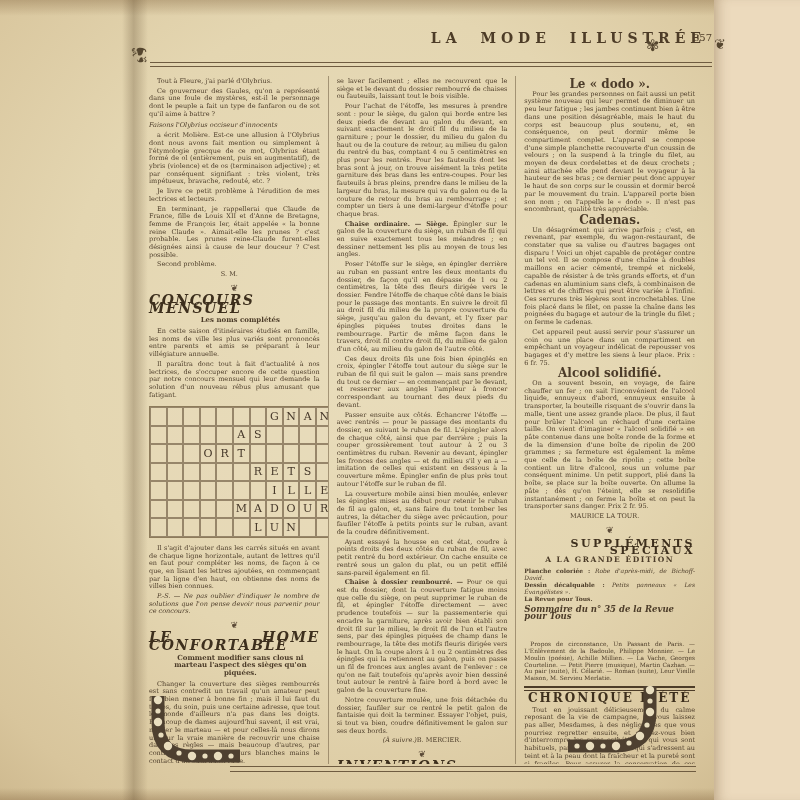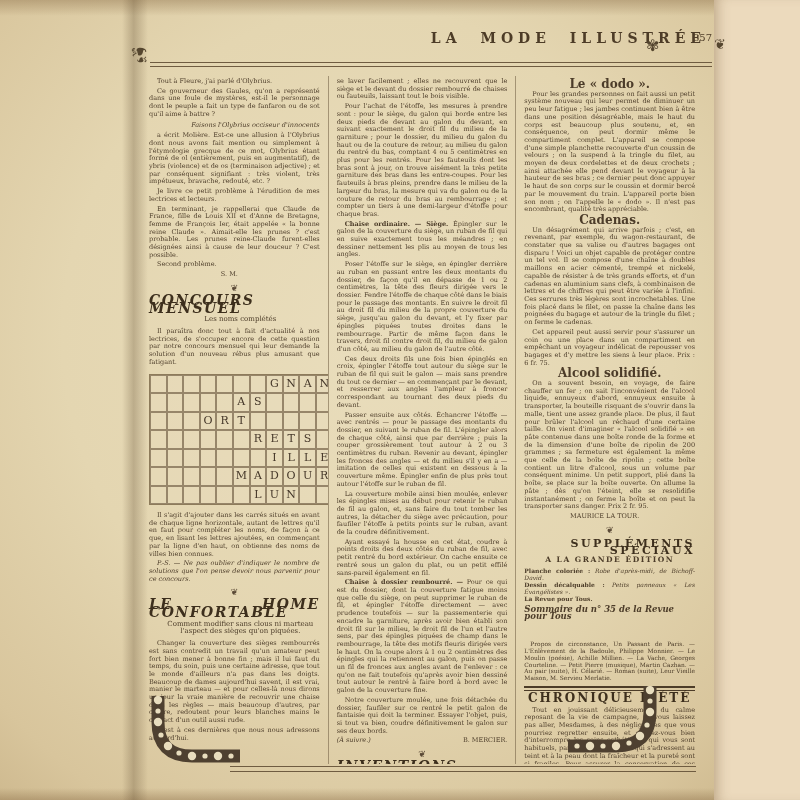--- a/index.html
+++ b/index.html
@@ -28,30 +28,30 @@
   .orn-rule-l{left:136px;top:52px;font-size:13px;}
   .orn-rule-r{left:714px;top:36px;font-size:14px;}
 
   .columns{position:absolute;left:141px;top:76px;width:562px;height:688px;
     display:flex;overflow:hidden;}
   .col{flex:1 1 0;padding:2px 8px 0 8px;overflow:hidden;color:#4c3c29;
     font-size:6.5px;line-height:7.7px;text-align:justify;}
   .col + .col{border-left:1px solid rgba(109,91,63,.55);}
   .para{margin:0 0 2px 0;text-indent:8px;}
   .noindent{text-indent:0;}
-  .verse{text-align:right;font-style:italic;text-indent:0;margin:3px 0;}
+  .verse{text-align:left;font-style:italic;text-indent:0;margin:3px 0;}
   .sig{text-align:center;padding-right:10px;font-size:6.5px;margin:1px 0 2px 0;}
   .divider{text-align:center;color:#5a4936;font-size:9px;line-height:12px;margin:3px 0;
     font-family:"DejaVu Sans",sans-serif;}
   .script-head{font-style:italic;font-weight:bold;font-size:14px;letter-spacing:1.5px;
     color:#3d2f1d;margin:2px 0 4px 0;text-indent:0;}
-  .sub-head{font-weight:normal;text-align:center;font-size:7px;margin:2px 0 4px 12px;text-indent:0;}
+  .sub-head{font-weight:bold;text-align:center;font-size:7px;margin:2px 0 4px 12px;text-indent:0;}
   .small-head{font-weight:bold;text-align:center;font-size:12px;margin:3px 0 2px 0;text-indent:0;}
   .lead{font-weight:bold;}
-  .asuivre-row{display:flex;justify-content:space-between;margin:2px 0;}
+  .asuivre-row{display:flex;justify-content:center;margin:2px 0;}
   .asuivre-row .it{font-style:italic;}
   .supp-head{font-weight:bold;text-align:right;font-size:11px;letter-spacing:2.5px;
     margin:4px 0 1px 0;text-indent:0;color:#3d2f1d;}
   .supp-sub{font-weight:bold;text-align:center;font-size:7.5px;letter-spacing:1.5px;
     margin:0 0 3px 0;text-indent:0;}
   .supp-line{font-size:6px;line-height:7px;margin:0;text-indent:0;}
   .supp-line .it{font-style:italic;}
   .sommaire{font-style:italic;text-align:left;font-size:8.5px;margin:4px 0 20px 0;text-indent:0;font-weight:bold;}
   .contents{font-size:5.9px;line-height:6.8px;text-indent:6px;margin:0 0 4px 0;}
   .rule-heavy{border-top:2px solid #4c3c28;border-bottom:1px solid #4c3c28;height:2px;margin:3px 0 4px 0;}
@@ -93,20 +93,21 @@
       <p class="para">Ce gouverneur des Gaules, qu'on a représenté dans une foule de mystères, est-il le personnage dont le peuple a fait un type de fanfaron ou de sot qu'il aime à battre ?</p>
       <p class="verse">Faisons l'Olybrius occiseur d'innocents</p>
       <p class="para">a écrit Molière. Est-ce une allusion à l'Olybrius dont nous avons fait mention ou simplement à l'étymologie grecque de ce mot, Olybrius étant formé de ol (entièrement, puis en augmentatif), de ybris (violence) et de os (terminaison adjective) ; et par conséquent signifiant : très violent, très impétueux, bravache, redouté, etc. ?</p>
       <p class="para">Je livre ce petit problème à l'érudition de mes lectrices et lecteurs.</p>
       <p class="para">En terminant, je rappellerai que Claude de France, fille de Louis XII et d'Anne de Bretagne, femme de François Ier, était appelée « la bonne reine Claude ». Aimait-elle les prunes ? c'est probable. Les prunes reine-Claude furent-elles désignées ainsi à cause de leur douceur ? C'est possible.</p>
       <p class="para">Second problème.</p>
       <div class="sig">S. M.</div>
       <div class="divider">❦</div>
       <h2 class="script-head">CONCOURS MENSUEL</h2>
       <p class="sub-head">Les noms complétés</p>
+      <p class="para">En cette saison d'itinéraires étudiés en famille, les noms de ville les plus variés sont prononcés entre parents et amis se préparant à leur villégiature annuelle.</p>
       <p class="para">Il paraîtra donc tout à fait d'actualité à nos lectrices, de s'occuper encore de cette question par notre concours mensuel qui leur demande la solution d'un nouveau rébus plus amusant que fatigant.</p>
       <div class="grid-wrap">
         <div class="grid"><div class="grid-row">
               <div class="grid-cell"></div>
               <div class="grid-cell"></div>
               <div class="grid-cell"></div>
               <div class="grid-cell"></div>
               <div class="grid-cell"></div>
               <div class="grid-cell"></div>
               <div class="grid-cell"></div>

